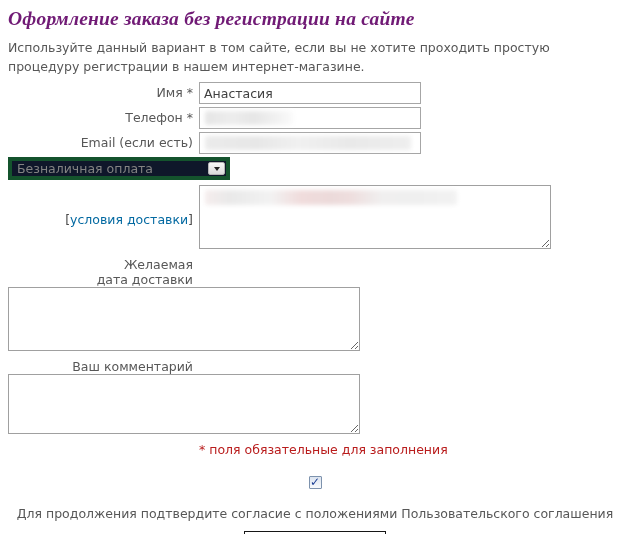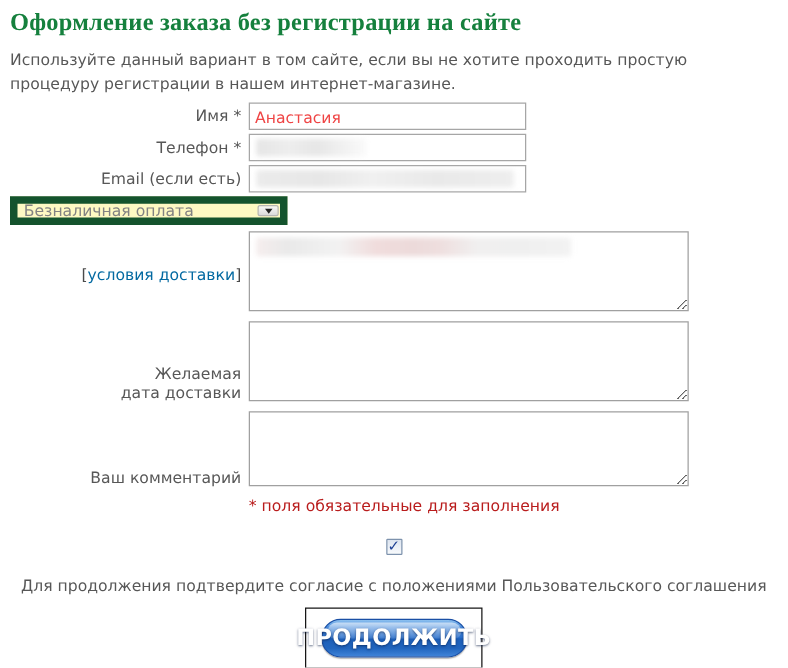--- a/index.html
+++ b/index.html
@@ -5,63 +5,63 @@
   html,body { margin:0; padding:0; }
   body {
     width:630px; height:534px; overflow:hidden; background:#fff;
     font-family:"DejaVu Sans","Liberation Sans",sans-serif;
     font-size:12.5px; color:#575757;
   }
   .page { padding:8px; box-sizing:border-box; }
 
   .title {
     font-family:"Liberation Serif","DejaVu Serif",serif;
-    font-size:19.5px; font-weight:bold; color:#15803d;
-    margin:0 0 9px 0; letter-spacing:0.2px;
+    font-size:19.5px; font-weight:bold; color:#701a75;
+    margin:0 0 9px 0; letter-spacing:0.2px;font-style:italic;
   }
   .intro { margin:0 0 6px 0; width:600px; line-height:18.5px; }
 
   .row { display:flex; }
   .r-input { margin-bottom:3px; align-items:center; }
   .lbl { width:185px; flex:none; text-align:right; padding-right:6px; line-height:15px; }
   .r-input .lbl { line-height:22px; }
 
   .inp {
     width:222px; height:22px; box-sizing:border-box;
     border:1px solid #a6a6a6; padding:2px 4px; background:#fff;
-    font:inherit; font-size:12.5px; color:#ef4444; border-radius:0;
+    font:inherit; font-size:12.5px; color:#404040; border-radius:0;
   }
   .inp-wrap, .ta-wrap { position:relative; display:inline-block; line-height:0; }
 
   .redact { position:absolute; filter:blur(2px); border-radius:2px; pointer-events:none; }
   .redact-phone  { left:6px; top:4px; width:88px;  height:14px;
     background:linear-gradient(90deg,#e5e5e5,#ededed 30%,#e6e6e6 55%,#f1f1f1 80%,#fafafa); }
   .redact-email  { left:6px; top:4px; width:206px; height:14px;
     background:linear-gradient(90deg,#ebebeb,#e7e7e7 25%,#f0f0f0 45%,#e9e9e9 70%,#eeeeee); }
   .redact-address{ left:6px; top:5px; width:252px; height:15px;
     background:linear-gradient(90deg,#f5eded,#e9e9e9 10%,#f2f2f2 26%,#f0dcdc 38%,#ecdada 50%,#eedede 58%,#f0efef 70%,#efefef 84%,#f2f2f2); }
 
   .select {
     width:222px; height:23px; box-sizing:border-box; position:relative;
-    border:6px solid #14532d; background:#fef9c3; color:#838383;
+    border:4px solid #14532d; background:#0f172a; color:#838383;
     display:flex; align-items:center; padding-left:5px; cursor:default;
   }
   .sel-btn {
     position:absolute; top:1px; right:1px; bottom:1px; width:17px; box-sizing:border-box;
     background:linear-gradient(180deg,#f7f7f7,#dadada);
     border:1px solid #b5b5b5; border-radius:2px;
     display:flex; align-items:center; justify-content:center; cursor:pointer;
   }
   .sel-arrow { width:0; height:0; border-left:3.5px solid transparent;
     border-right:3.5px solid transparent; border-top:4px solid #222; }
 
   .r-area { margin-bottom:8px; }
   .r-addr { margin-top:5px; align-items:flex-start; }
   .lbl-addr { padding-top:12px; }
-  .r-mid { align-items:flex-end; }
+  .r-mid { align-items:flex-start;flex-direction:column; }
   .lbl-pre { white-space:pre-line; }
 
   .ta {
     width:352px; box-sizing:border-box; border:1px solid #a0a0a0;
     font:inherit; font-size:12.5px; color:#8a8a8a; padding:3px 4px;
     resize:both; background:#fff;
   }
   .ta-tall { height:64px; }
   .ta-short { height:60px; }
 

